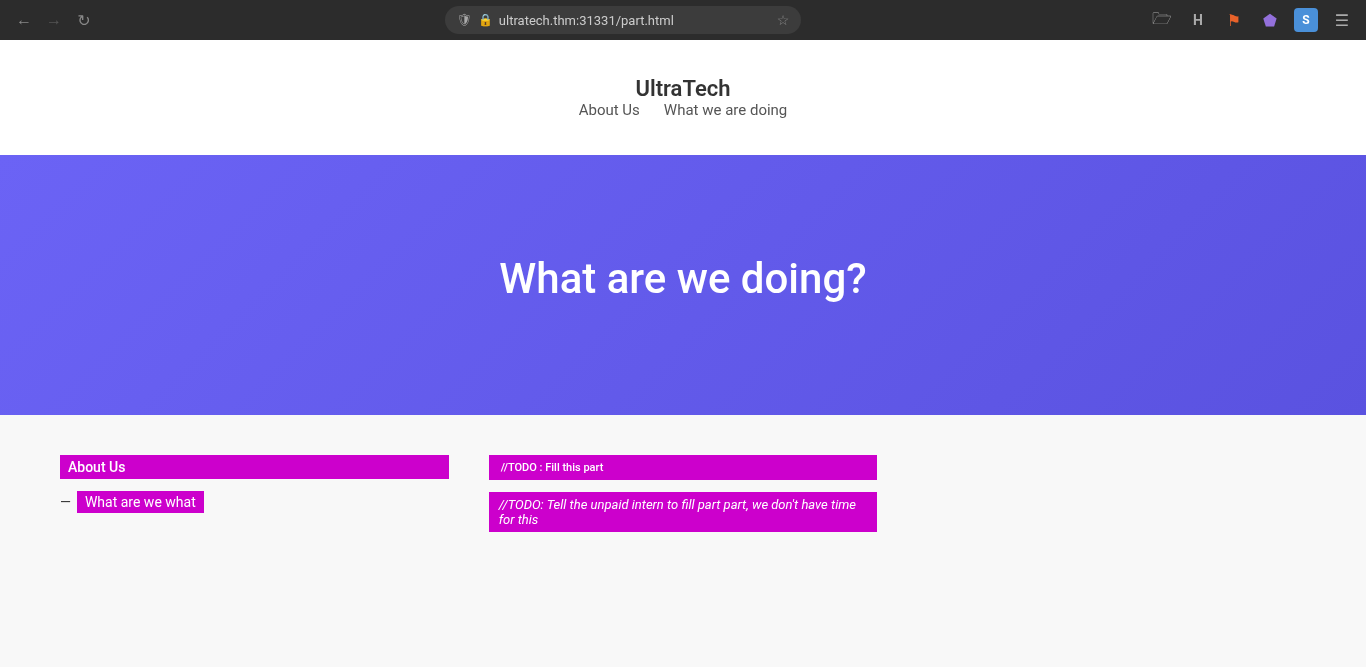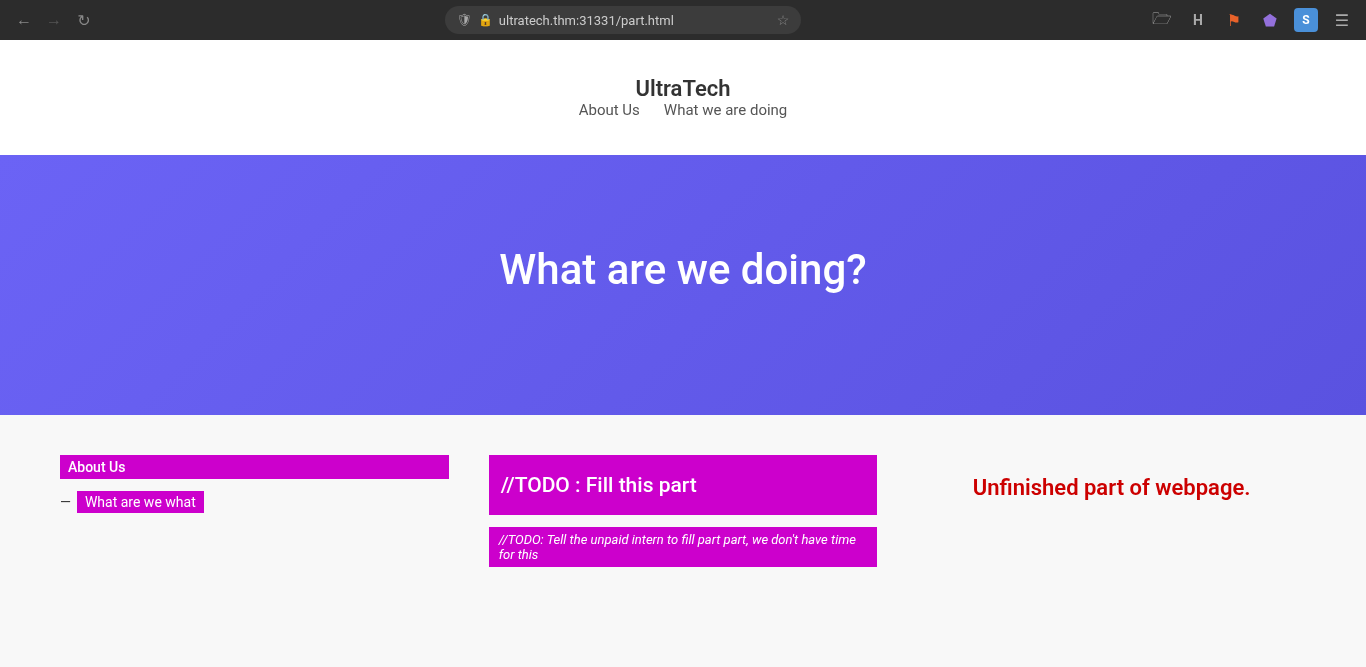--- a/index.html
+++ b/index.html
@@ -137,22 +137,22 @@
     }
 
     
     .hero {
       background: #6160e8;
       background: linear-gradient(135deg, #6b63f5 0%, #5a52e0 100%);
       padding: 80px 40px;
       text-align: center;
       min-height: 260px;
       display: flex;
-      flex-direction: column;
-      align-items: center;
+      flex-direction: row;
+      align-items: flex-end;
       justify-content: center;
     }
 
     .hero h1 {
       color: #fff;
       font-size: 42px;
       font-weight: 500;
       margin-bottom: 32px;
     }
 
@@ -213,22 +213,22 @@
     .todo-section {
       display: flex;
       flex-direction: column;
       gap: 12px;
     }
 
     .todo-title {
       display: inline-block;
       background: #cc00cc;
       color: #fff;
-      padding: 18px 12px;
-      font-size: 21px;
+      padding: 6px 12px;
+      font-size: 11px;
       font-weight: 500;
     }
 
     .todo-subtitle {
       display: inline-block;
       background: #cc00cc;
       color: #fff;
       padding: 5px 10px;
       font-size: 13px;
       font-style: italic;
@@ -302,20 +302,17 @@
           <span>—</span>
           <span class="footer-nav-link-text">What are we what</span>
         </div>
       </div>
 
       <div class="todo-section">
         <span class="todo-title">//TODO : Fill this part</span>
         <span class="todo-subtitle">//TODO: Tell the unpaid intern to fill part part, we don't have time for this</span>
       </div>
 
-      <div>
-        <p class="unfinished-notice">Unfinished part of webpage.</p>
-      </div>
 
     </div>
   </section>
 
 </div>
 
 </body></html>

